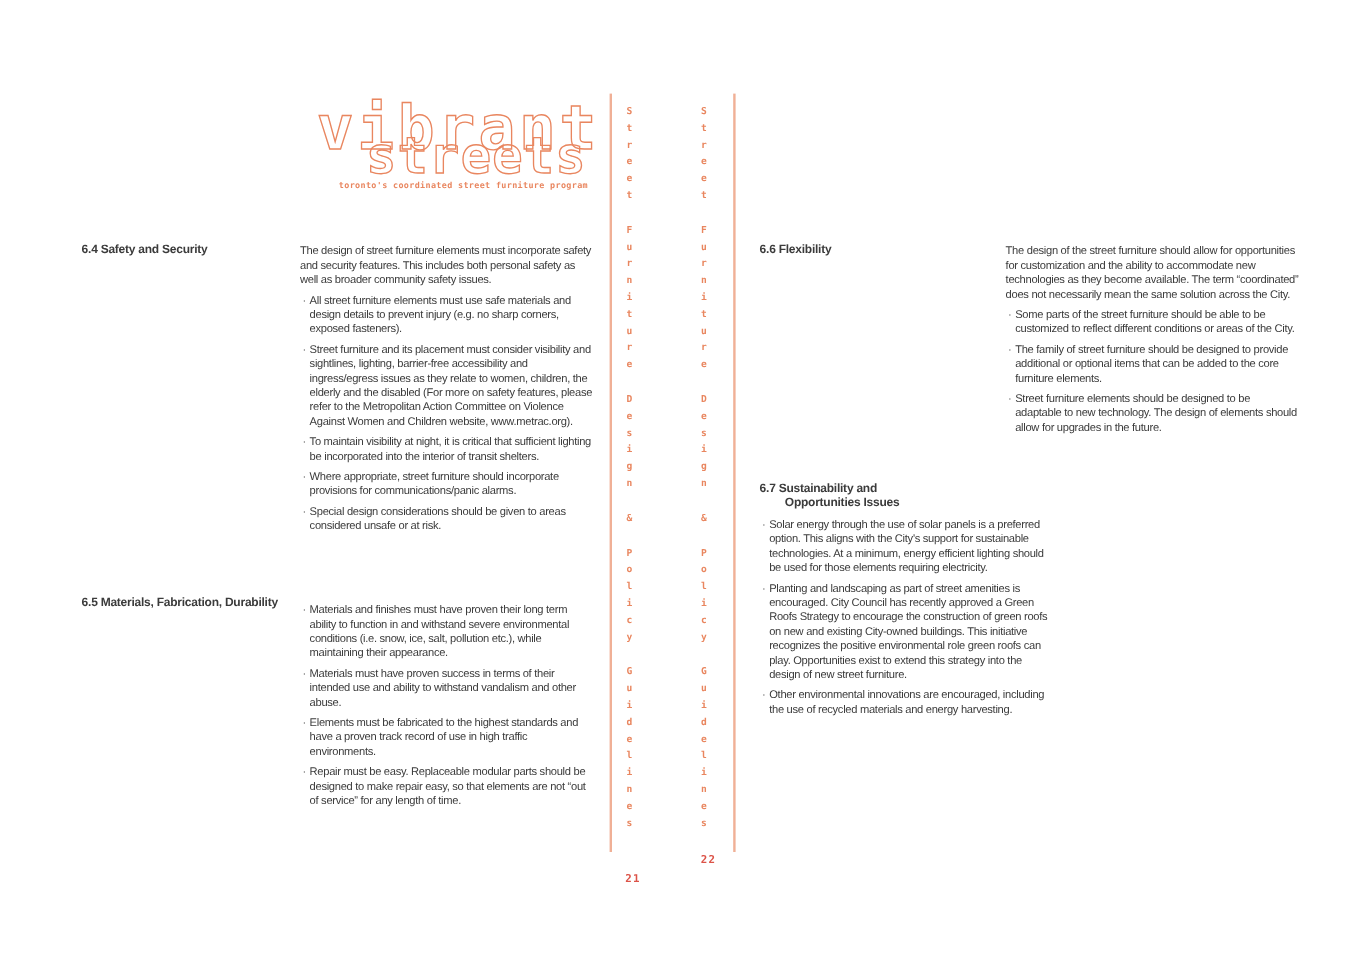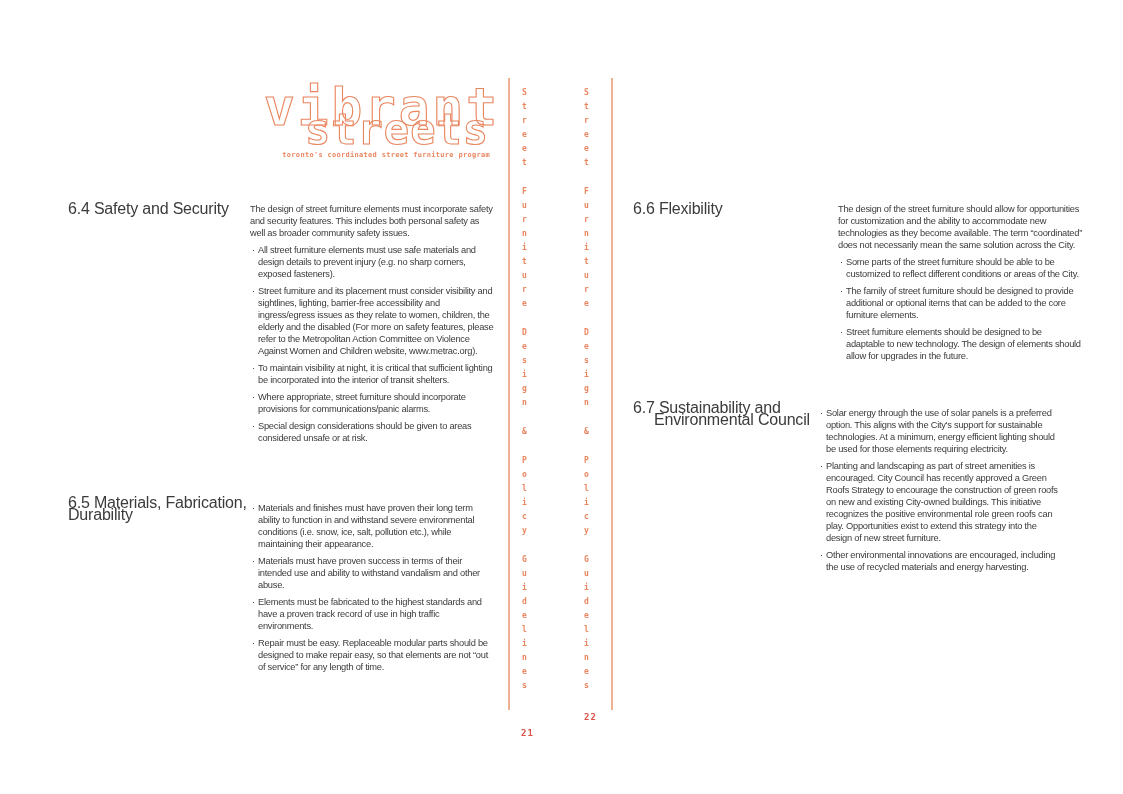--- a/index.html
+++ b/index.html
@@ -46,25 +46,25 @@
     color:#DC5348;
   }
   .pagenum-left  { left:521px;margin-top:16px; }
   .pagenum-right { left:584px; }
 
   
   .section { position:absolute; display:flex; align-items:flex-start; }
   .sec-64 { left:68px;  top:203px; }
   .sec-65 { left:68px;  top:497px; }
   .sec-66 { left:633px; top:203px;gap:20px; }
-  .sec-67 { left:633px; top:402px; }
+  .sec-67 { left:633px; top:402px;flex-direction:column; }
 
   .section-heading {
     width:182px; flex:0 0 auto;
-    font-size:16px; font-weight:normal; letter-spacing:-0.2px;
+    font-size:10px; font-weight:bold; letter-spacing:-0.2px;
     line-height:12px;
   }
   .sec-66 .section-heading, .sec-67 .section-heading { width:185px; }
   .heading-line2 { padding-left:21px; }
 
   .section-body { width:244px; flex:0 0 auto; font-size:9.3px; letter-spacing:-0.25px; line-height:12px; }
   .intro { margin:0 0 5px 0; }
   .bullet { display:flex; margin-top:5px; }
   .bullet .dot { width:8px; flex:0 0 auto; padding-left:2px; }
   .bullet .btext { flex:1; }
@@ -165,21 +165,21 @@
           <span class="dot">·</span>
           <span class="btext">Street furniture elements should be designed to be adaptable to new technology.  The design of elements should allow for upgrades in the future.</span>
         </div>
       </div>
   </div>
 </div>
 
 <div class="section sec-67">
   <div class="section-heading">
     <div>6.7 Sustainability and</div>
-    <div class="heading-line2">Environmental Council</div>
+    <div class="heading-line2">Opportunities Issues</div>
   </div>
   <div class="section-body">
     <div class="bullets">
 
         <div class="bullet">
           <span class="dot">·</span>
           <span class="btext">Solar energy through the use of solar panels is a preferred option. This aligns with the City's support for sustainable technologies.  At a minimum, energy efficient lighting should be used for those elements requiring electricity.</span>
         </div>
 
         <div class="bullet">

